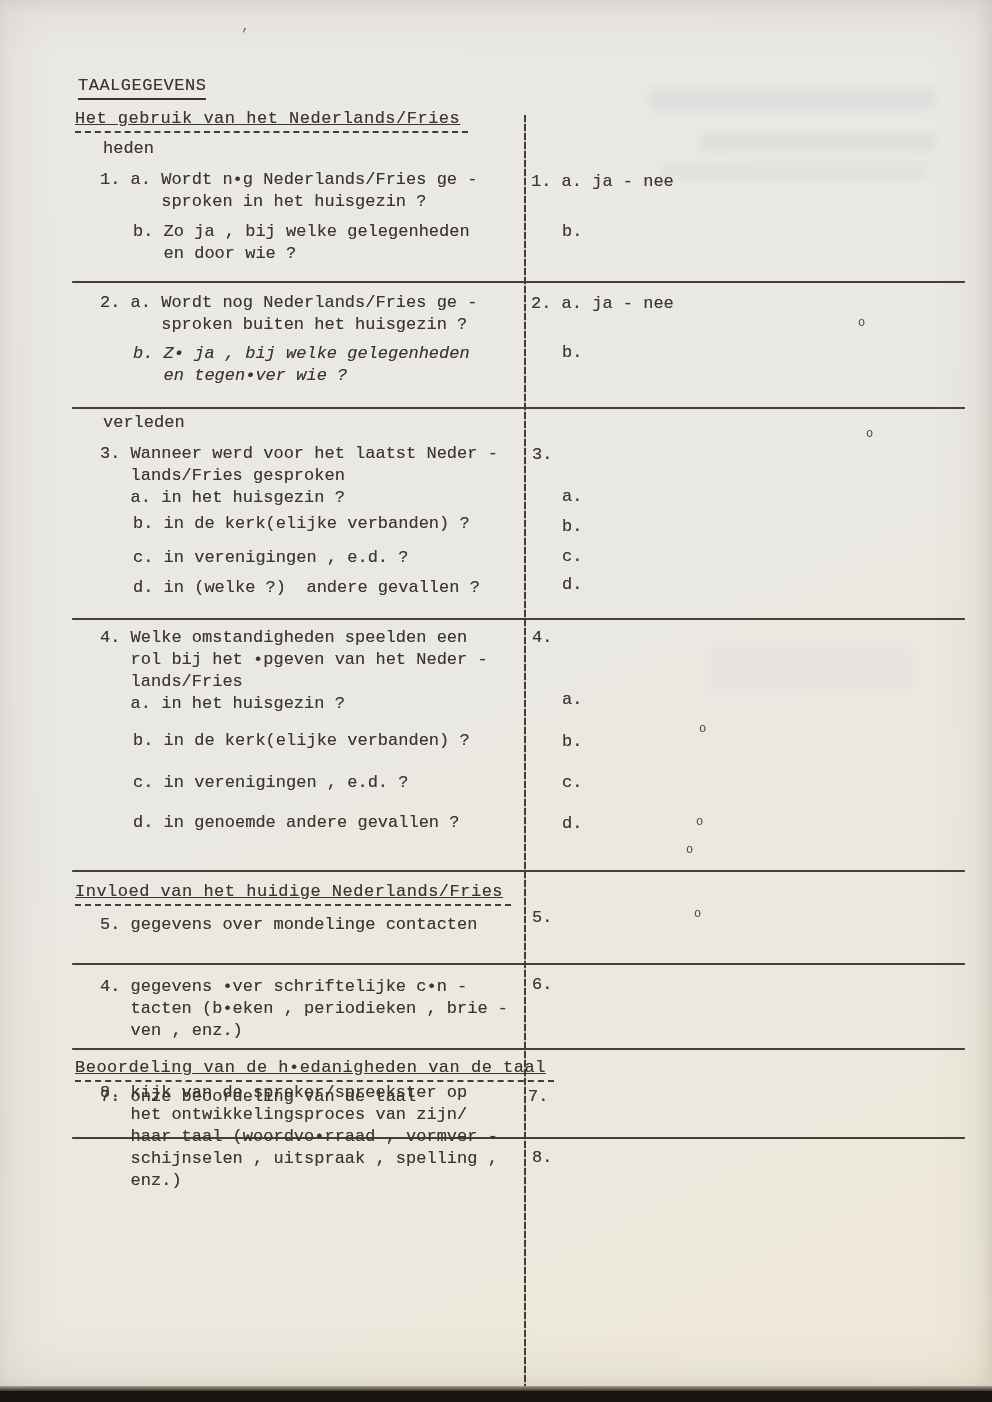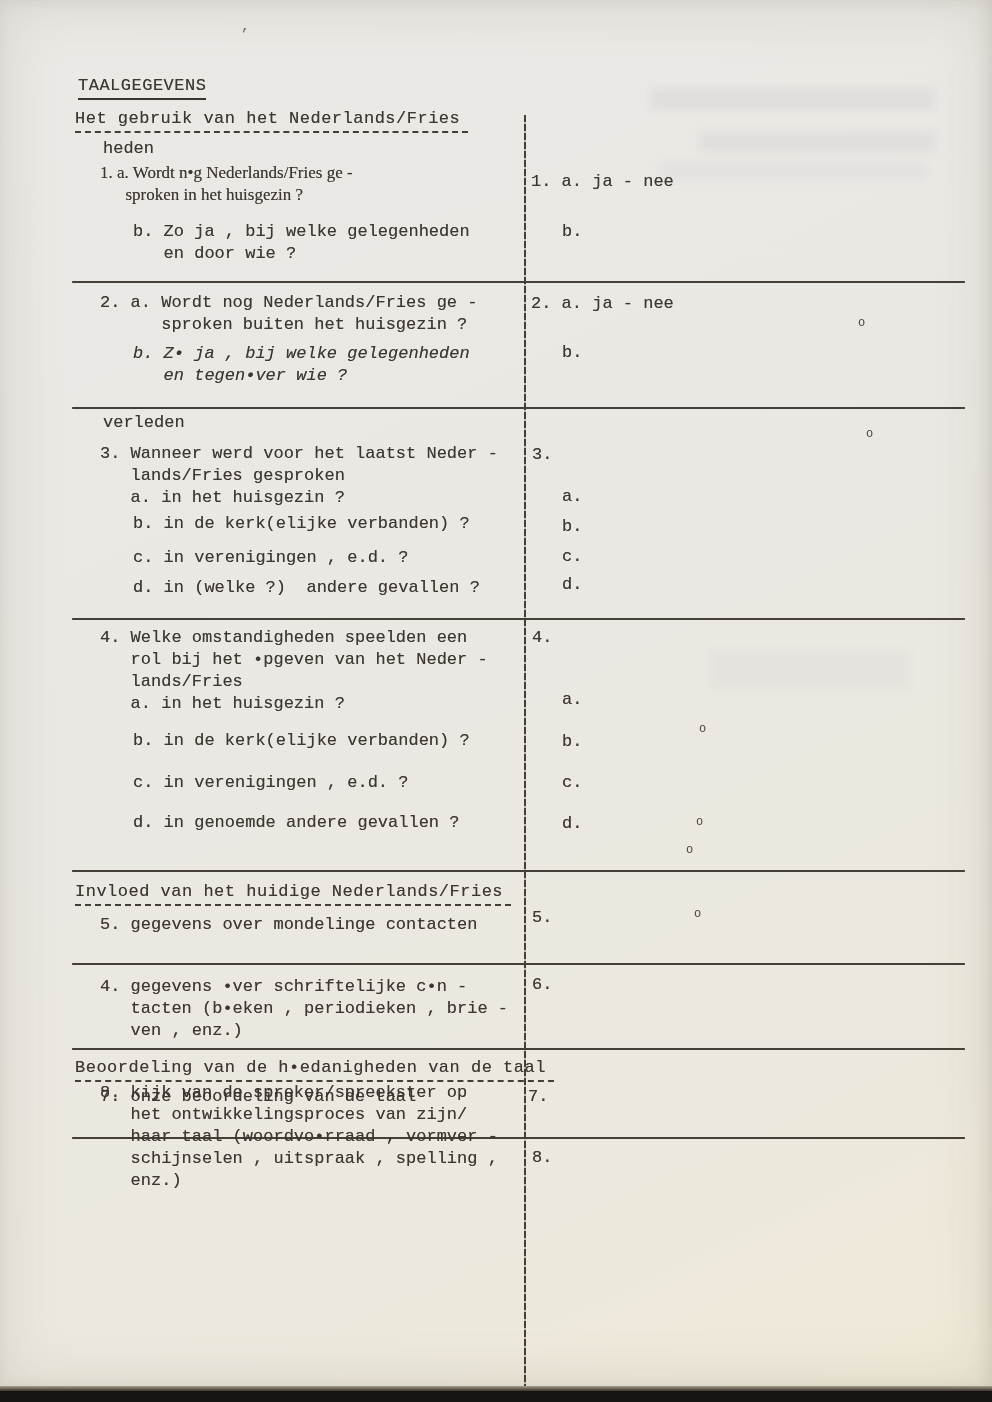--- a/index.html
+++ b/index.html
@@ -5,21 +5,21 @@
   html,body{margin:0;padding:0;background:#141110;}
   .scan{position:relative;width:992px;height:1402px;background:#171311;overflow:hidden;
         font-family:"Liberation Mono","DejaVu Sans Mono",monospace;}
   .paper{position:absolute;left:0;top:0;width:992px;height:1389px;
          background:linear-gradient(155deg,#ebe9e6 0%,#eae8e3 45%,#ece8dd 80%,#efe9d8 100%);
          box-shadow:inset 0 0 60px rgba(120,110,95,0.18), inset -4px 0 14px rgba(120,112,100,0.15);}
   .edge{position:absolute;left:0;top:1386px;width:992px;height:5px;
         background:linear-gradient(180deg,#a89e8d,#3a332c);}
   .t{position:absolute;white-space:pre;font-size:17px;line-height:22px;color:#3d3731;
      text-shadow:0 0 0.5px rgba(55,48,42,0.55);}
-  .head{border-bottom:2px dashed #453e36;padding-bottom:1px;padding-right:8px;letter-spacing:0.5px;}
+  .head{border-bottom:2px dashed #453e36;padding-bottom:1px;padding-right:8px;letter-spacing:0.5px;text-decoration:underline;}
   .title{border-bottom:2px solid #3b352e;padding-bottom:1px;letter-spacing:0.5px;}
   .hline{position:absolute;left:72px;width:893px;height:2px;background:#463f37;border-radius:1px;
          box-shadow:0 0 0.5px rgba(60,52,44,0.6);}
   .vline{position:absolute;left:524px;top:115px;width:2px;height:1273px;
          background-image:repeating-linear-gradient(180deg,#453e36 0px,#453e36 7px,rgba(69,62,54,0.25) 7px,rgba(69,62,54,0.25) 9px);}
   .stray{position:absolute;font-size:12px;line-height:12px;color:#4a433b;}
   .bleed{position:absolute;background:rgba(168,175,188,0.16);filter:blur(4px);border-radius:3px;}
 </style>
 </head>
 <body>
@@ -38,21 +38,21 @@
     <div class="hline" style="top:618px;"></div>
     <div class="hline" style="top:870px;"></div>
     <div class="hline" style="top:963px;"></div>
     <div class="hline" style="top:1048px;"></div>
     <div class="hline" style="top:1137px;"></div>
 
     <div class="t title" style="left:78px;top:75px;">TAALGEGEVENS</div>
     <div class="t head" style="left:75px;top:108px;">Het gebruik van het Nederlands/Fries</div>
     <div class="t" style="left:103px;top:138px;">heden</div>
 
-    <div class="t" style="left:100px;top:162px;font-family:Liberation Serif, serif;">1. a. Wordt n•g Nederlands/Fries ge -
+    <div class="t" style="left:100px;top:169px;">1. a. Wordt n•g Nederlands/Fries ge -
       sproken in het huisgezin ?</div>
     <div class="t" style="left:133px;top:221px;">b. Zo ja , bij welke gelegenheden
    en door wie ?</div>
     <div class="t" style="left:100px;top:292px;">2. a. Wordt nog Nederlands/Fries ge -
       sproken buiten het huisgezin ?</div>
     <div class="t" style="left:133px;top:343px;font-style:italic;">b. Z• ja , bij welke gelegenheden
    en tegen•ver wie ?</div>
 
     <div class="t" style="left:103px;top:412px;">verleden</div>
     <div class="t" style="left:100px;top:443px;">3. Wanneer werd voor het laatst Neder -

